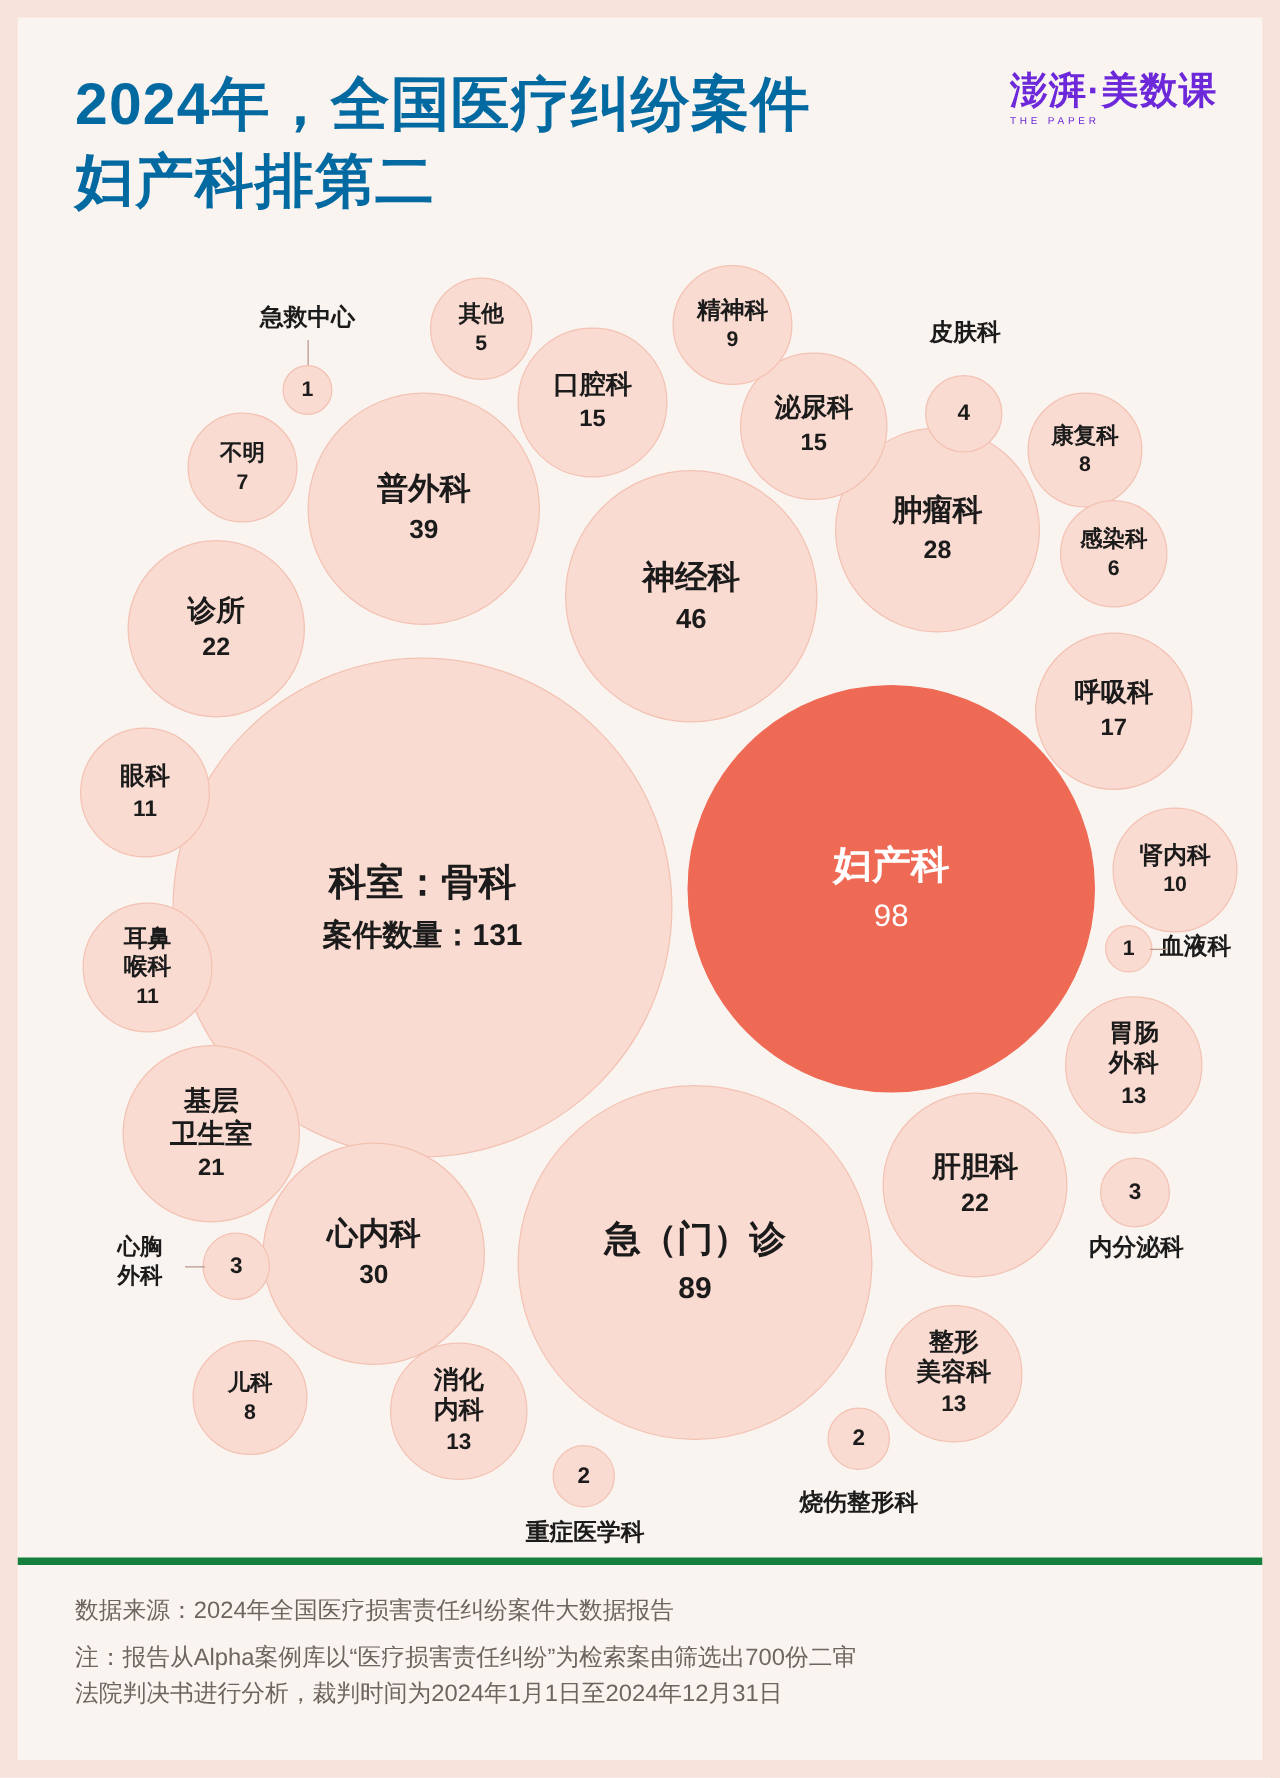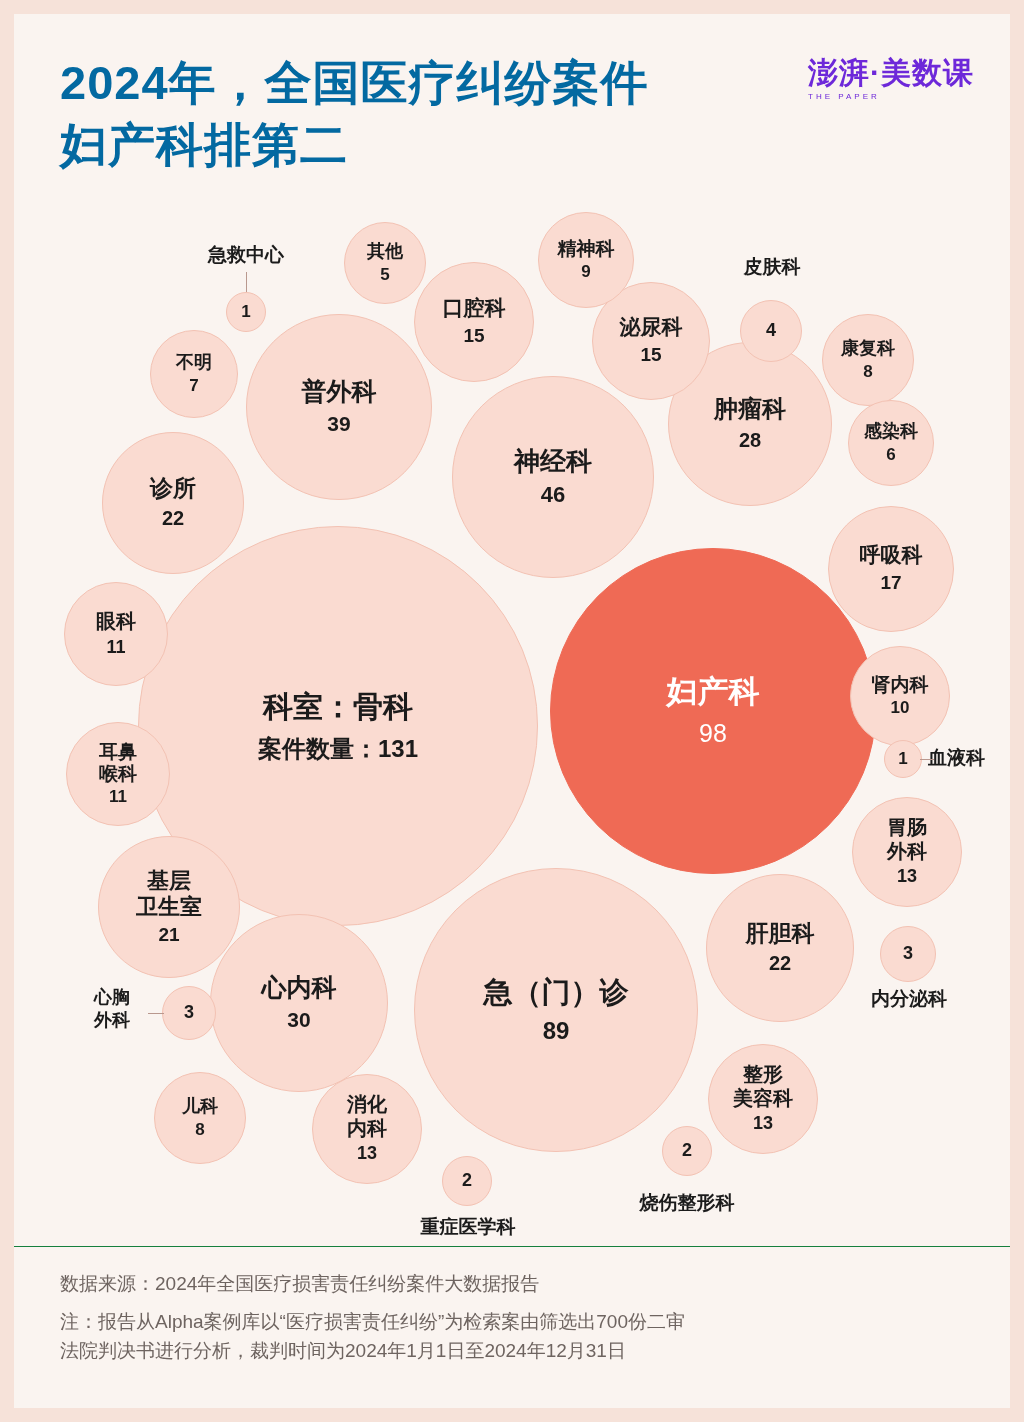--- a/index.html
+++ b/index.html
@@ -106,21 +106,21 @@
     height: 1px;
   }
   .leader.vert { width: 1px; height: auto; }
   
   #footer {
     position: absolute;
     left: 0;
     top: 1232px;
     width: 996px;
     height: 162px;
-    border-top: 1px solid #15803d;
+    border-top: 6px solid #15803d;
   }
   #footer .line {
     position: absolute;
     left: 46px;
     font-size: 19px;
     color: #6e6460;
     line-height: 1.55;
     white-space: pre-line;
   }
   #src { top: 22px; }
@@ -230,21 +230,21 @@
       <div class="b-label">眼科</div>
       <div class="b-value" style="font-size:18px; margin-top:3px;">11</div>
     </div>
 
     <div class="bubble" style="left:52px; top:548px; width:104px; height:104px; font-size:19px;">
       <div class="b-label">耳鼻
 喉科</div>
       <div class="b-value" style="font-size:17px; margin-top:2px;">11</div>
     </div>
 
-    <div class="bubble" style="left:836px; top:472px; width:100px; height:100px; font-size:19px;">
+    <div class="bubble" style="left:876px; top:472px; width:100px; height:100px; font-size:19px;">
       <div class="b-label">肾内科</div>
       <div class="b-value" style="font-size:17px; margin-top:2px;">10</div>
     </div>
 
     <div class="bubble" style="left:524px; top:38px; width:96px; height:96px; font-size:19px;">
       <div class="b-label">精神科</div>
       <div class="b-value" style="font-size:17px; margin-top:2px;">9</div>
     </div>
 
     <div class="bubble" style="left:140px; top:898px; width:92px; height:92px; font-size:18px;">

